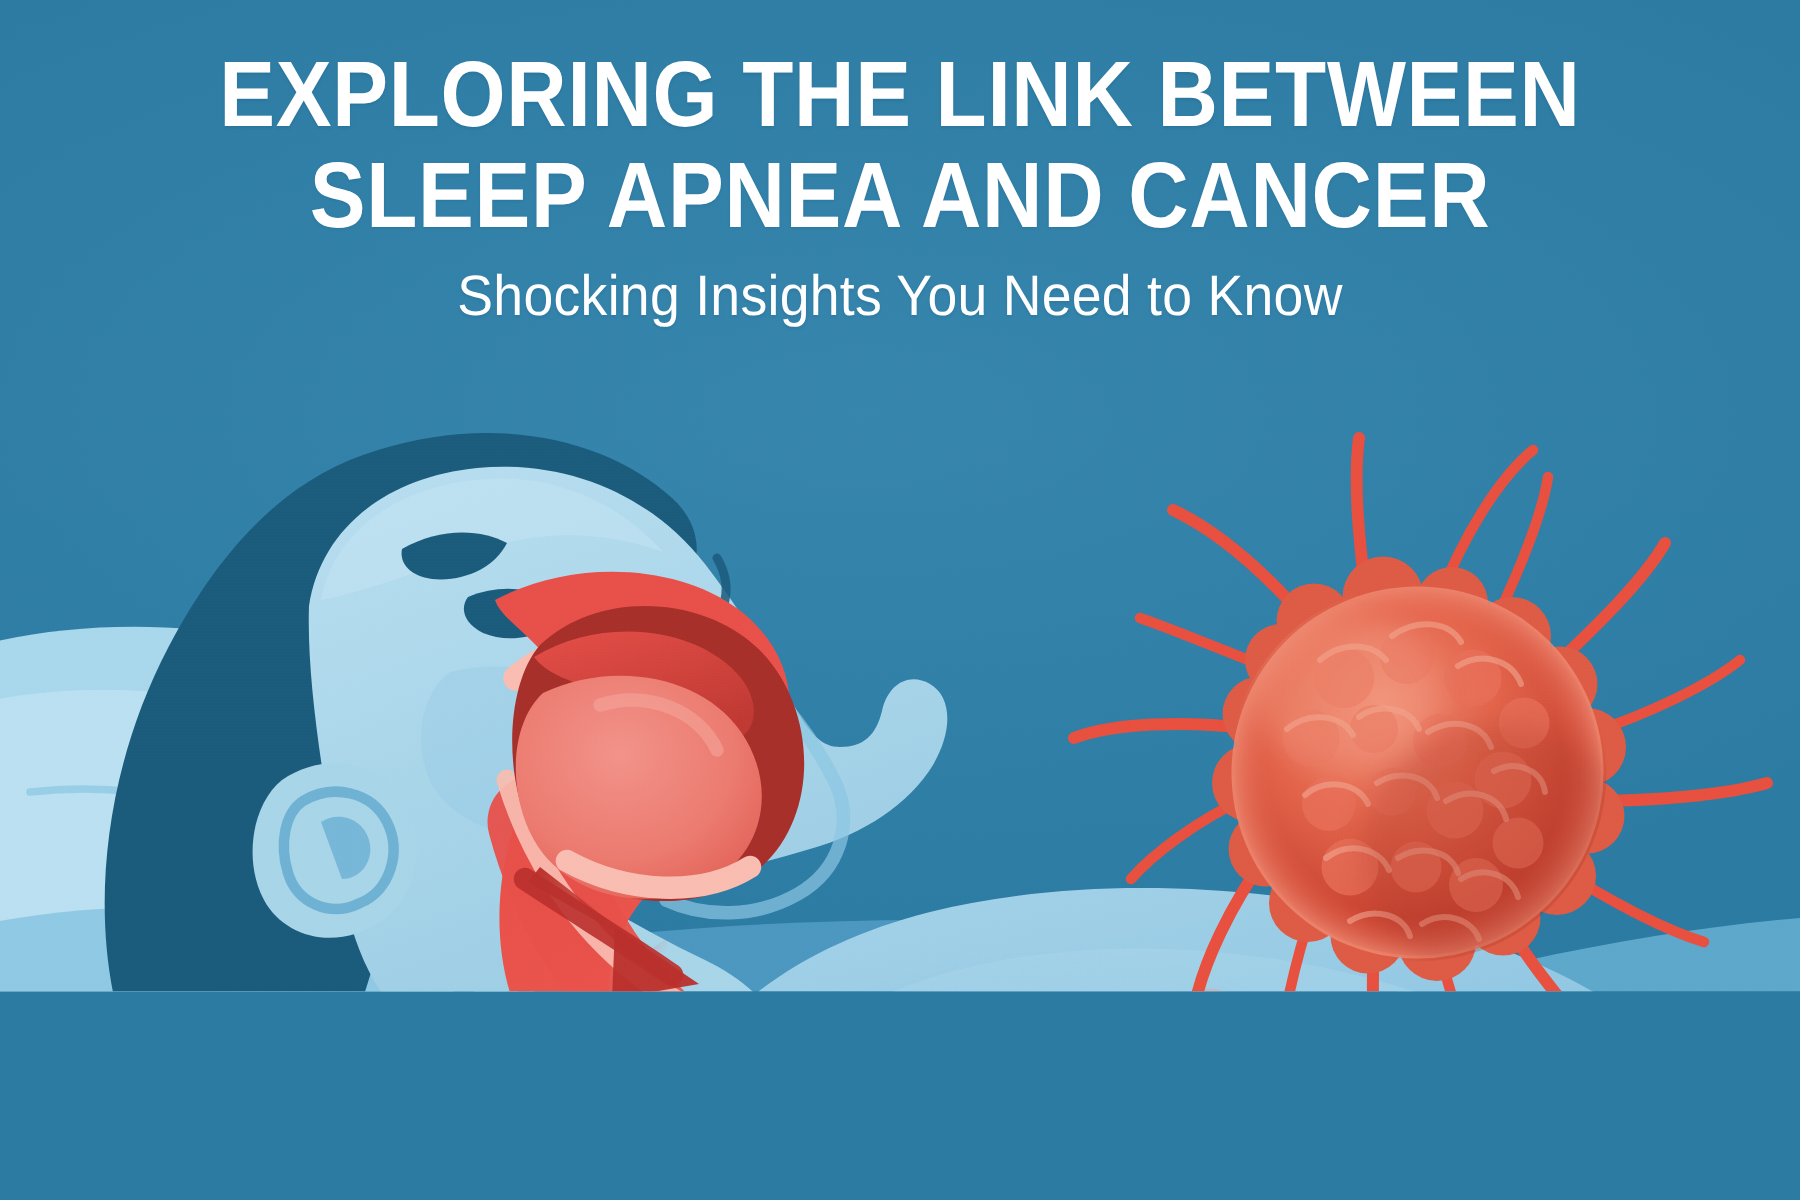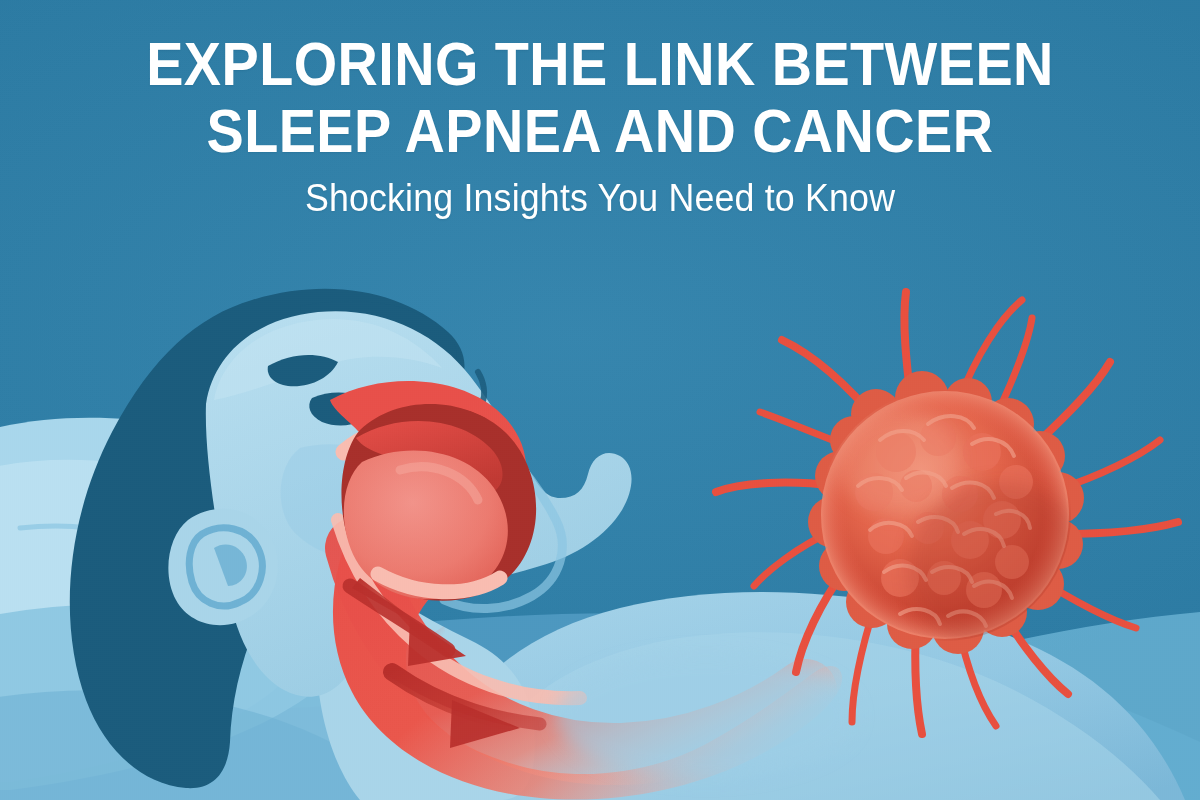--- a/index.html
+++ b/index.html
@@ -2,21 +2,21 @@
 <html><head>
 <meta charset="utf-8">
 <title>Sleep Apnea and Cancer Infographic</title>
 <style>
   html,body{margin:0;padding:0;background:#2c7ba3;}
   *{box-sizing:border-box;}
 
   #poster{
     position:relative;
     width:1200px;
-    height:800px;
+    height:661px;
     overflow:hidden;
     background:#2c7ba3;
     font-family:"Liberation Sans", sans-serif;
     -webkit-font-smoothing:antialiased;
   }
 
   
   .bg-layer{position:absolute;inset:0;}
   .bg-base{background:#2c7ba3;}
   .bg-vignette{

